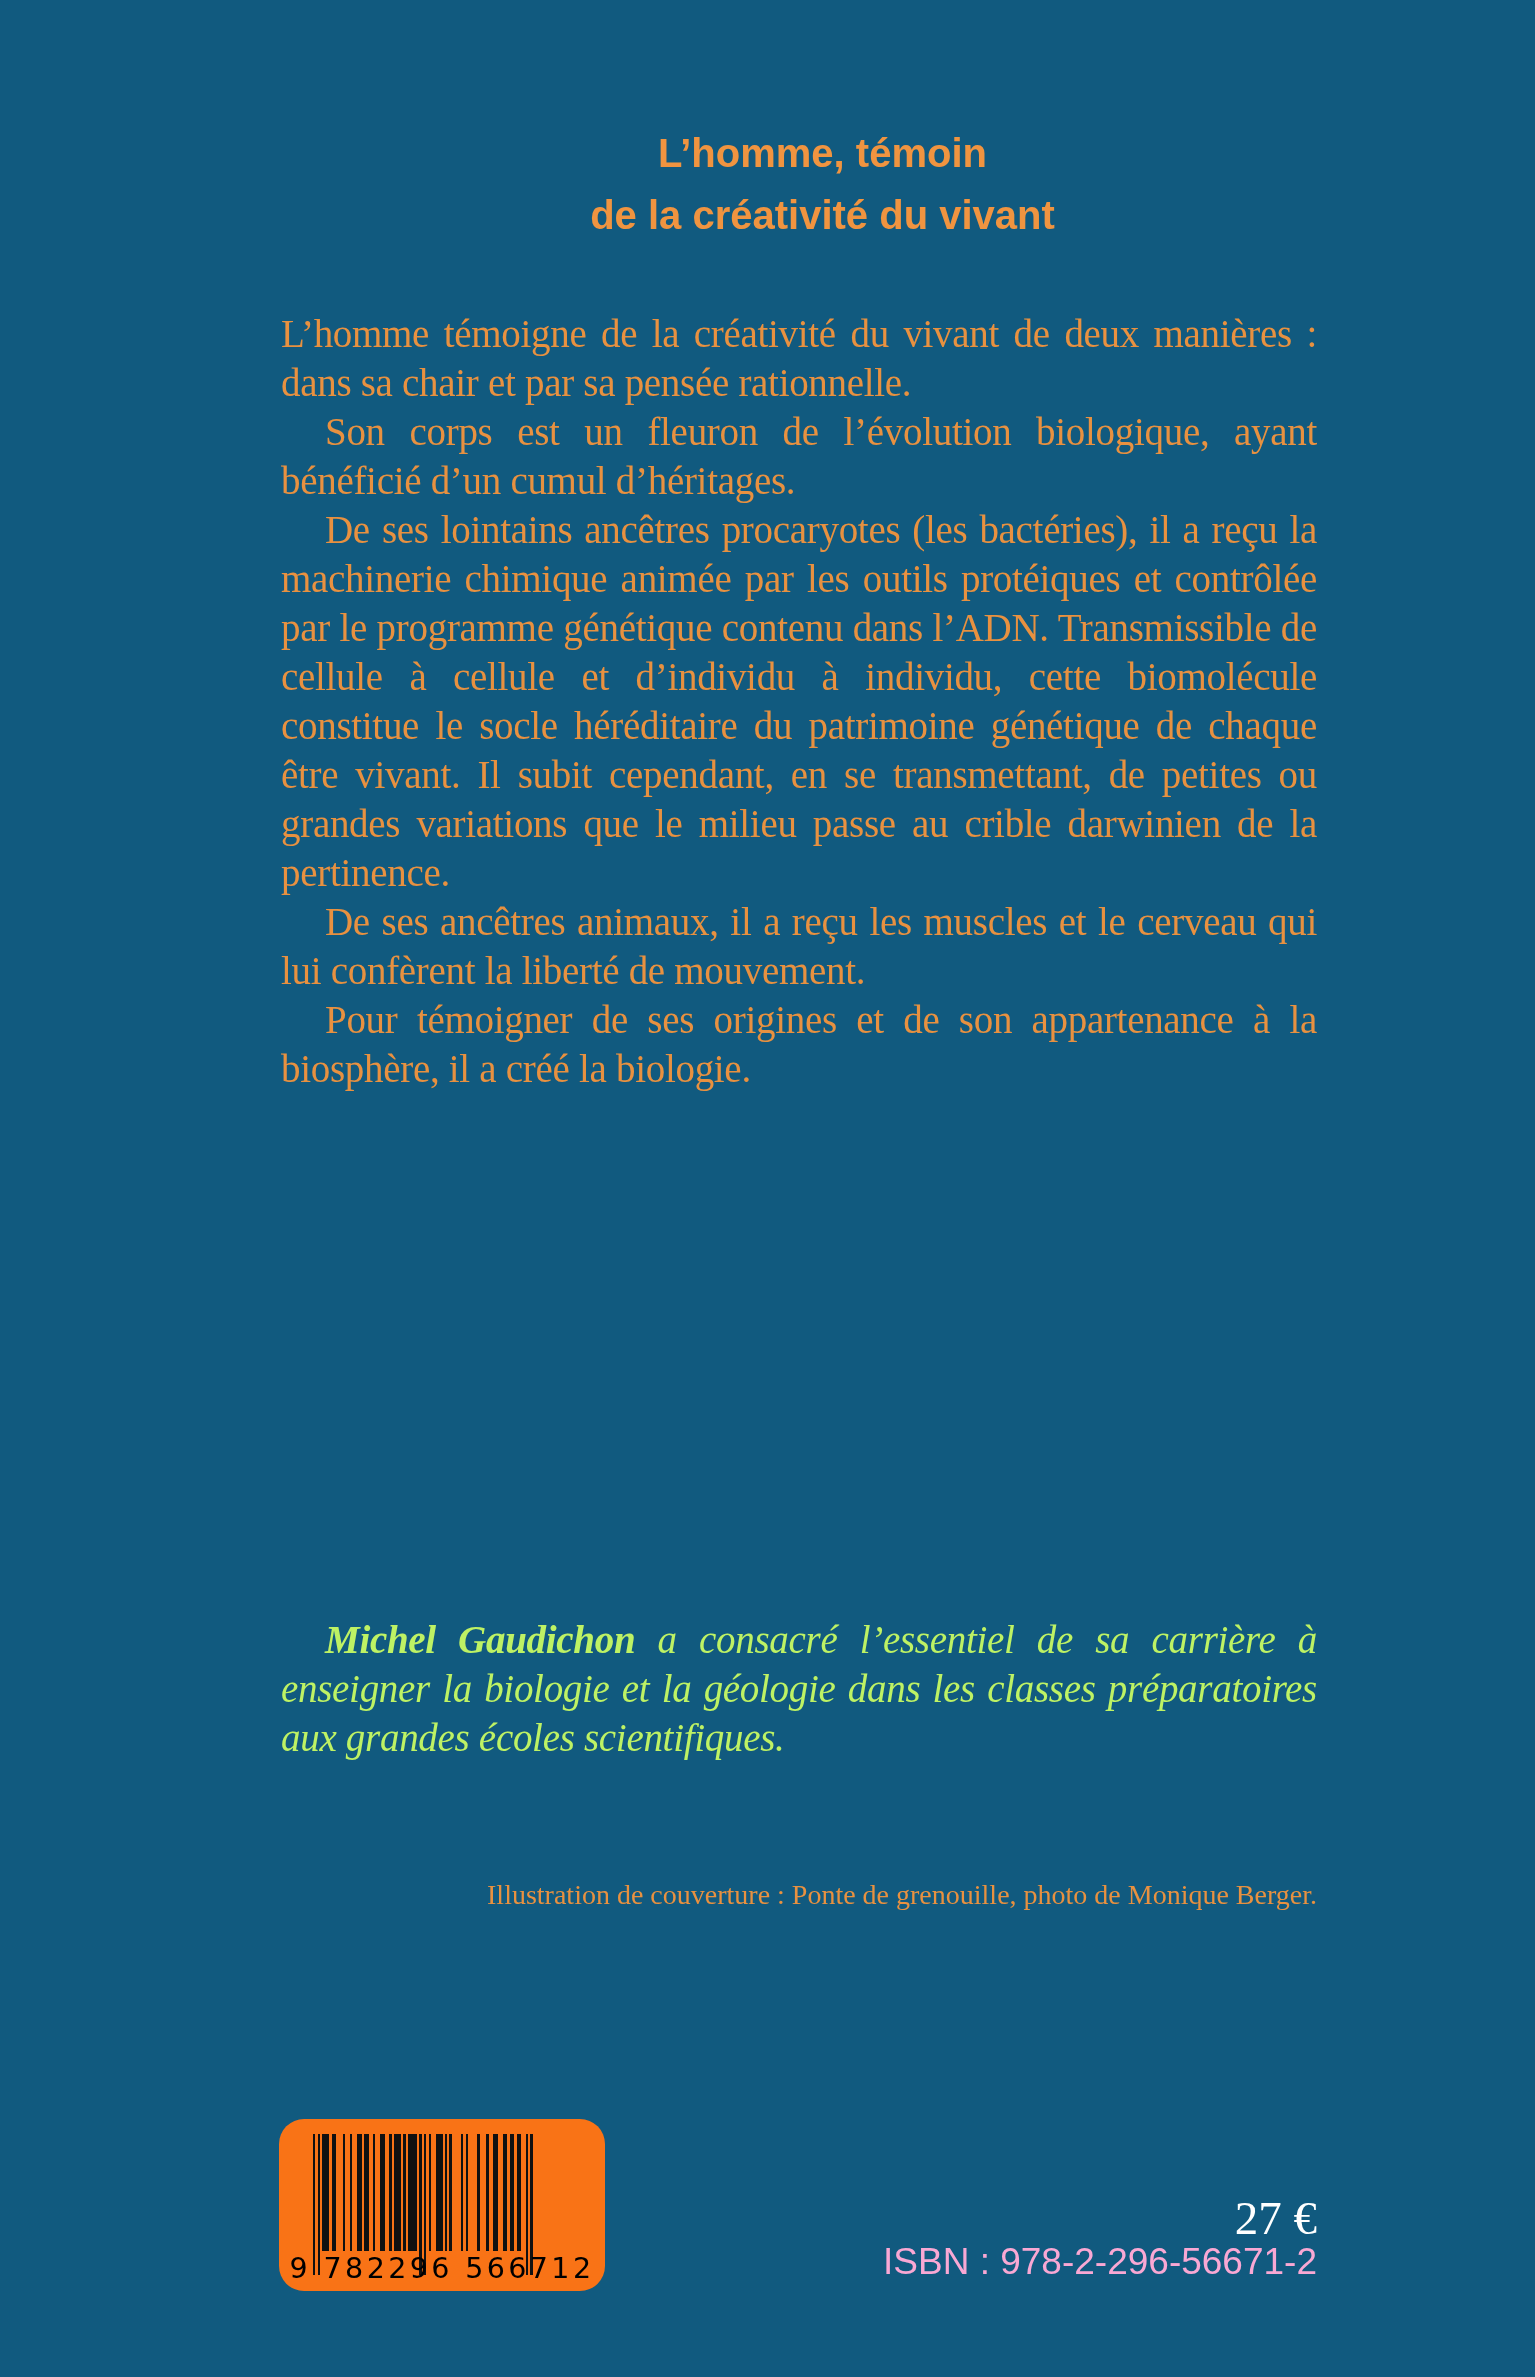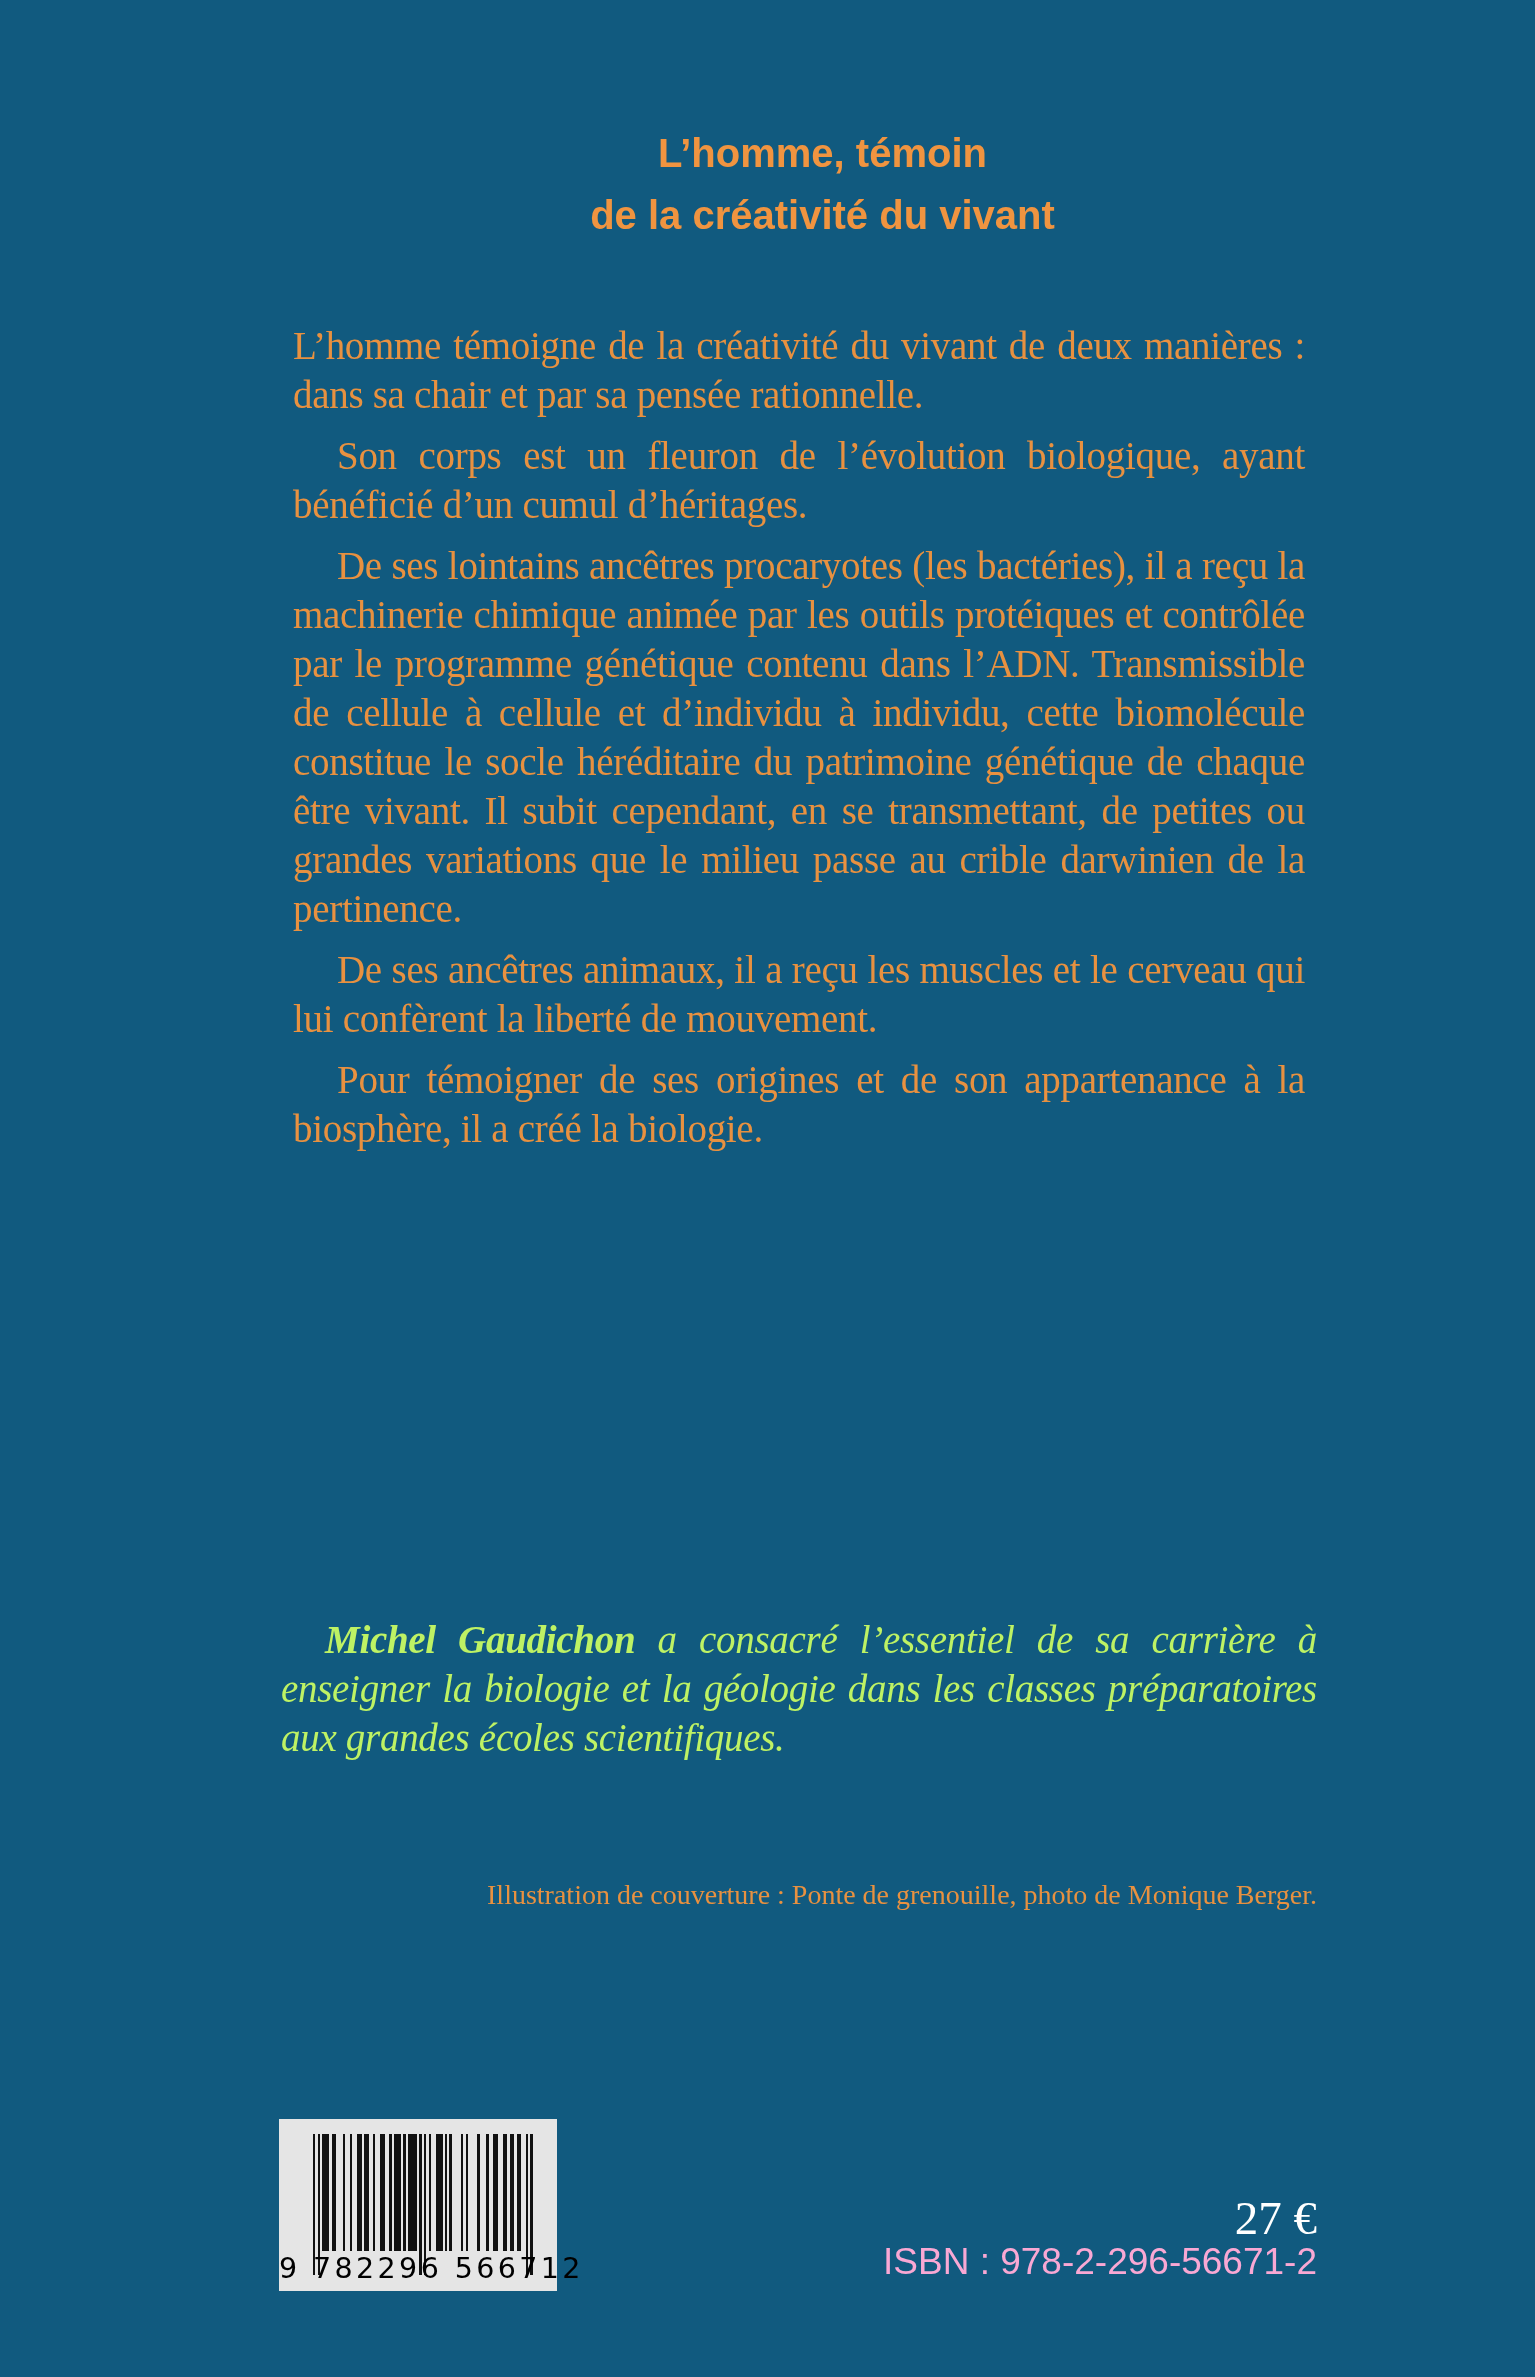--- a/index.html
+++ b/index.html
@@ -24,21 +24,21 @@
 
   
   .blurb {
     position: absolute; top: 309px; left: 281px; width: 1036px; height: 1250px;
     overflow: hidden;
     color: #e89140;
     font-size: 39px; line-height: 49px;
     text-align: justify;
     letter-spacing: -0.3px;
   }
-  .blurb p { margin: 12px; text-indent: 44px; }
+  .blurb p { margin: 0; text-indent: 44px; }
   .blurb p.first { text-indent: 0; }
 
   
   .author {
     position: absolute; top: 1615px; left: 281px; width: 1036px;
     color: #bef264;
     font-size: 39px; line-height: 49px;
     font-style: italic;
     text-align: justify;
     text-indent: 44px;
@@ -50,22 +50,23 @@
   .credit {
     position: absolute; top: 1879px; left: 281px; width: 1036px;
     text-align: right;
     color: #e89140;
     font-size: 28px;
   }
 
   
   .barcode-box {
     position: absolute; left: 279px; top: 2119px;
-    width: 278px; height: 172px;
-    background: #e5e5e5;
+    width: 326px; height: 172px;
+    background: #f97316;
+    border-radius: 25px;
   }
   .bars {
     position: absolute; left: 34px; top: 15px;
     width: 220px; height: 117px;
     display: flex; align-items: flex-start;
   }
   .bcm { flex: 1 0 auto; height: 117px; }
   .bcm.on { background: #111111; }
   .bcm.guard { height: 141px; }
   .barcode-digits {

